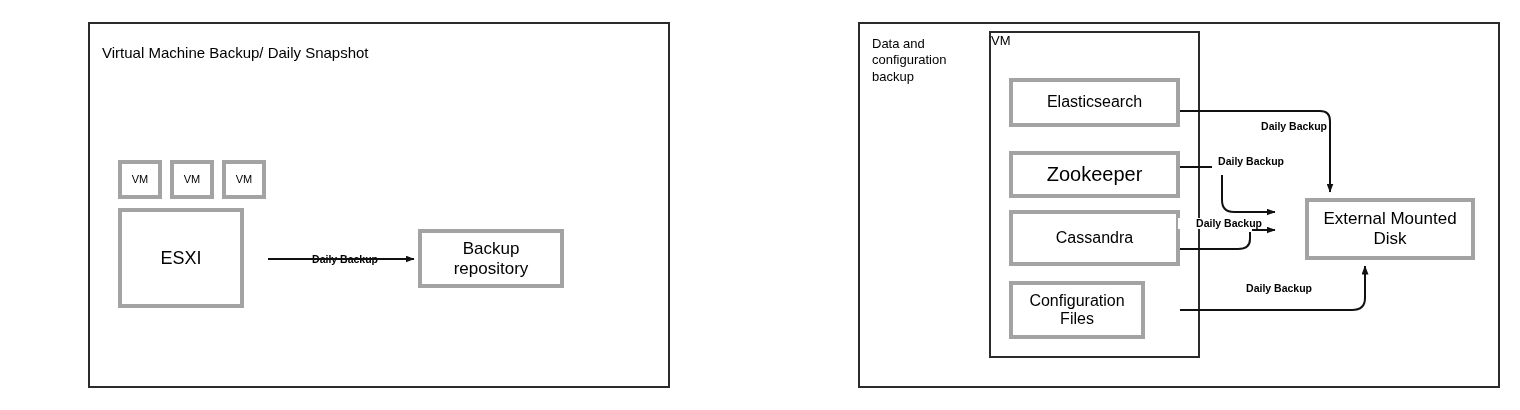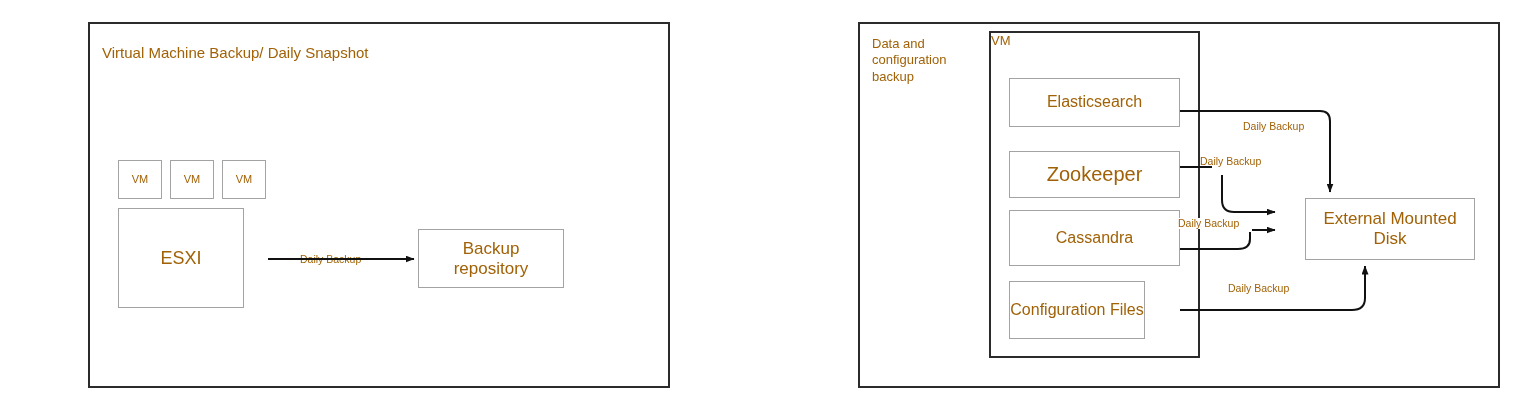--- a/index.html
+++ b/index.html
@@ -6,52 +6,53 @@
     margin: 0;
     padding: 0;
     background: #ffffff;
   }
   #canvas {
     position: relative;
     width: 1520px;
     height: 410px;
     background: #ffffff;
     font-family: "Liberation Sans", sans-serif;
-    color: #a16207;
+    color: #000000;
     overflow: hidden;
   }
   .panel {
     position: absolute;
     border: 2px solid #2b2b2b;
     background: #ffffff;
     box-sizing: border-box;
   }
   .box {
     position: absolute;
-    border: 1px solid #a3a3a3;
+    border: 4px solid #a3a3a3;
     background: #ffffff;
     box-sizing: border-box;
     display: flex;
     align-items: center;
     justify-content: center;
     text-align: center;
     line-height: 1.15;
   }
   .plain-text {
     position: absolute;
     text-align: left;
     line-height: 1.25;
     white-space: pre-line;
   }
   .edge-label {
     position: absolute;
     background: #ffffff;
-    text-align: left;
+    text-align: right;
     white-space: nowrap;
     line-height: 1;
+    font-weight: bold;
   }
   svg.wires {
     position: absolute;
     left: 0;
     top: 0;
     width: 1520px;
     height: 410px;
     overflow: visible;
     pointer-events: none;
   }

